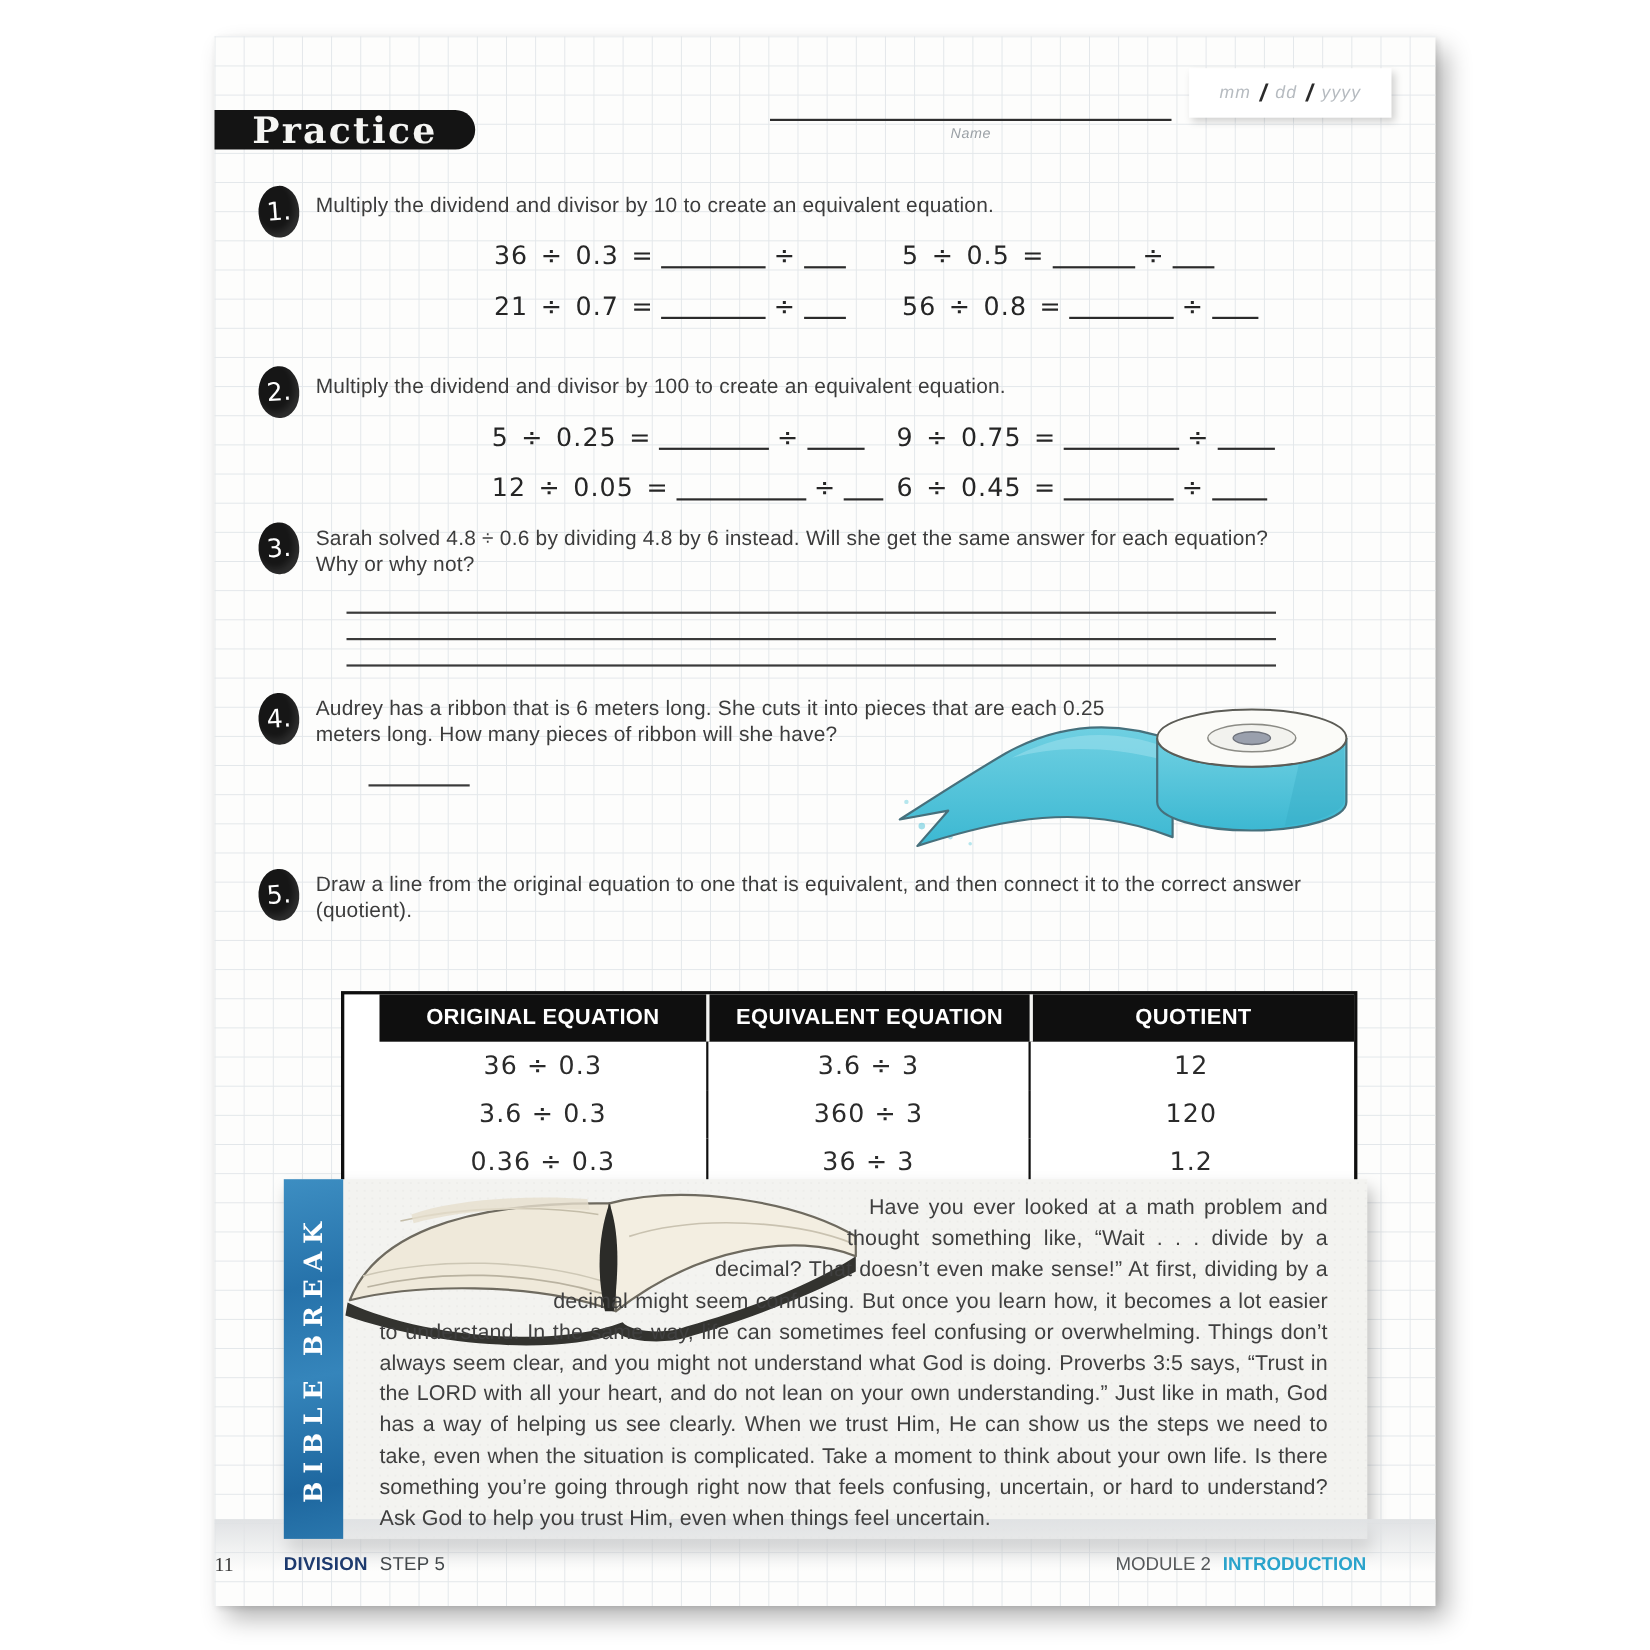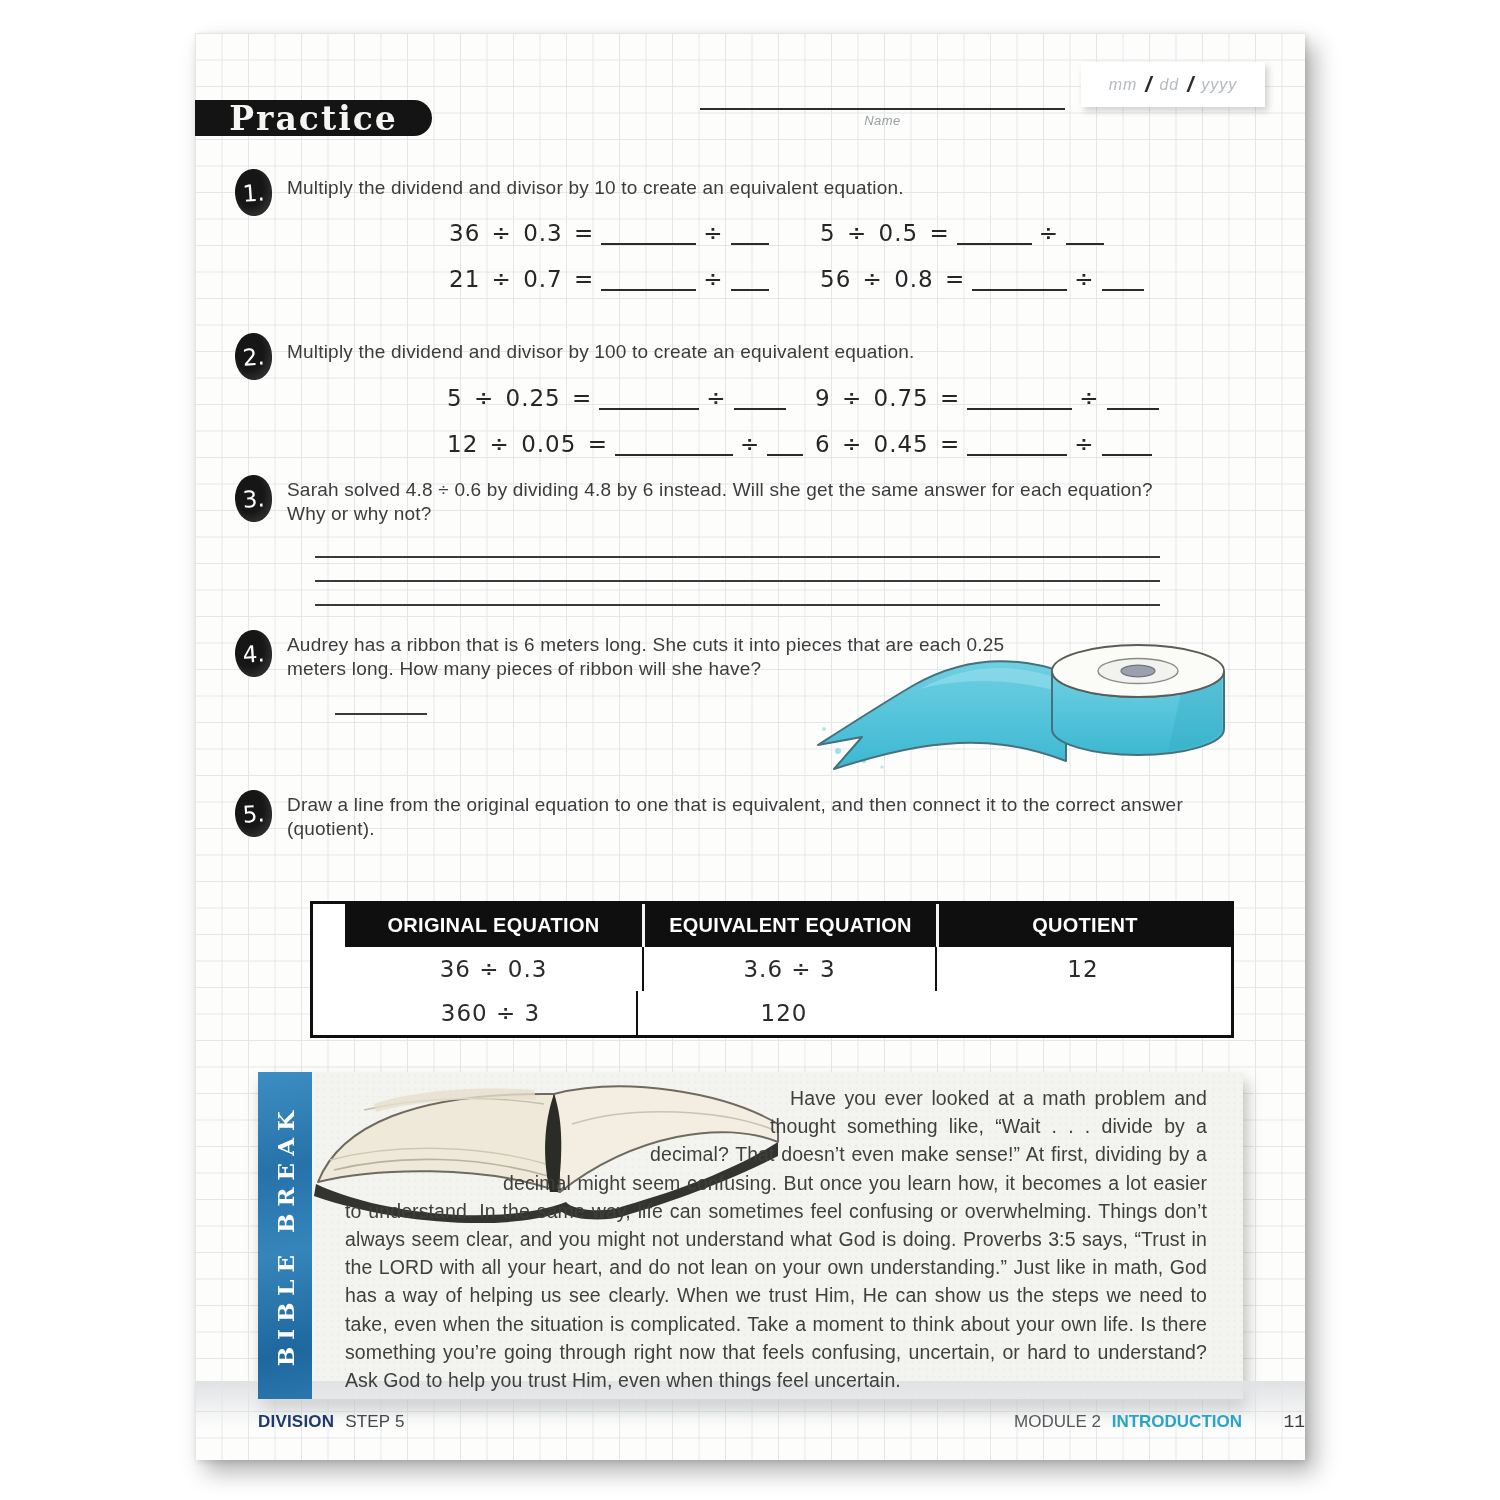--- a/index.html
+++ b/index.html
@@ -66,22 +66,22 @@
   .fl { display:block; float:left; clear:left; height:28.2px; }
   .f1 { width:445px; } .f2 { width:425px; } .f3 { width:305px; } .f4 { width:158px; }
 
   
   .foot-band { position:absolute; left:0; top:1348px; width:100%; height:58px;
                background:linear-gradient(180deg, #e0e2e4 0%, rgba(255,255,255,0) 82%); }
   .footer { position:absolute; left:0; top:1379px; width:100%; height:24px; font-size:17px; }
   .foot-left { position:absolute; left:63px; top:0; letter-spacing:0.2px; }
   .foot-left .bold { font-weight:700; color:#1d3a6e; }
   .foot-left .plain { color:#43484b; margin-left:6px; }
-  .foot-center { position:absolute; left:0; top:0; width:100%; text-align:right;
-                 font-family:Liberation Mono, monospace; font-size:18px; color:#3a3a3a; }
+  .foot-center { position:absolute; left:0; top:0; width:100%; text-align:left;
+                 font-family:Liberation Serif, serif; font-size:18px; color:#3a3a3a; }
   .foot-right { position:absolute; right:63px; top:0; text-align:right; }
   .foot-right .plain { color:#55585a; margin-right:6px; }
   .foot-right .accent { font-weight:700; color:#2aa3cb; }
 </style>
 </head>
 <body>
 
 <div class="canvas">
   <div class="sheet">
 
@@ -166,22 +166,28 @@
         <div class="hcell c0">ORIGINAL EQUATION</div>
         <div class="hcell c1">EQUIVALENT EQUATION</div>
         <div class="hcell c2">QUOTIENT</div>
       </div>
       <div class="drow">
         <div class="dcell c0">36 ÷ 0.3</div>
         <div class="dcell c1">3.6 ÷ 3</div>
         <div class="dcell c2">12</div>
       </div>
       <div class="drow">
+        <div class="dcell c0">3.6 ÷ 0.3</div>
         <div class="dcell c1">360 ÷ 3</div>
         <div class="dcell c2">120</div>
+      </div>
+      <div class="drow">
+        <div class="dcell c0">0.36 ÷ 0.3</div>
+        <div class="dcell c1">36 ÷ 3</div>
+        <div class="dcell c2">1.2</div>
       </div>
     </div>
 
     <div class="bible-card">
       <div class="bible-banner">
         <span>BIBLE BREAK</span>
       </div>
       <svg class="bible-book" width="480" height="185" viewBox="0 0 480 185">
         <path d="M 12,120 C 80,152 200,162 262,138 C 268,146 300,150 320,142 C 390,122 440,100 474,78 L 474,92 C 420,120 360,140 320,152 C 300,158 268,156 258,148 C 200,168 90,160 10,132 Z" fill="#33332f"></path>
         <path d="M 14,118 C 36,62 110,28 250,30 L 256,128 C 180,100 70,104 14,118 Z" fill="#efe9da" stroke="#6e6a5f" stroke-width="2" stroke-linejoin="round"></path>

